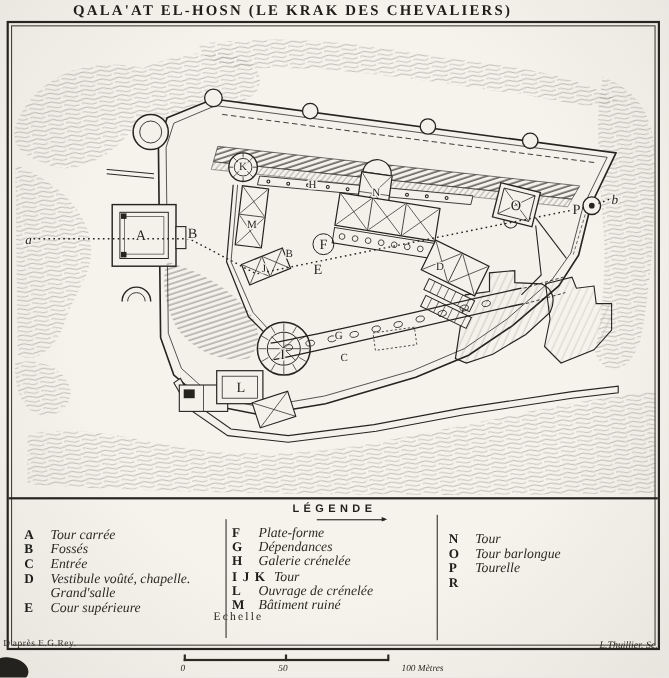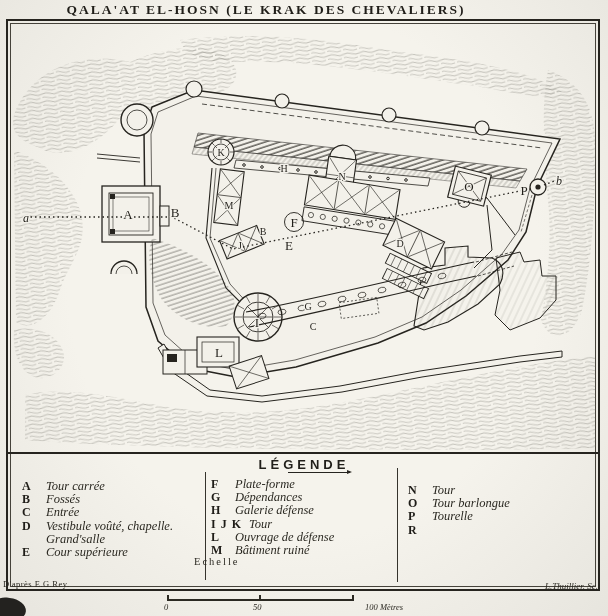--- a/index.html
+++ b/index.html
@@ -31,21 +31,21 @@
     paint-order:stroke;stroke:#f3f1ea;stroke-width:2.6px;stroke-linejoin:round;
   }
   .mit{font-style:italic;font-size:12px;}
   .msm{font-size:10px;}
   .marker-ring{fill:none;stroke:#211f1a;stroke-width:0.9;}
   .legend-sep{position:absolute;left:8px;top:452px;width:590px;height:2px;background:#26241f;}
   .legend{position:absolute;left:8px;top:454px;width:592px;height:135px;}
   .legend-title{
     position:absolute;top:3px;left:0;right:0;text-align:center;
     font-family:"Liberation Sans",sans-serif;font-weight:bold;
-    font-size:13px;letter-spacing:4px;color:#211f1a;
+    font-size:10px;letter-spacing:4px;color:#211f1a;
   }
   .legend-flourish{position:absolute;top:18px;left:280px;width:62px;height:1px;background:#26241f;}
   .legend-flourish:after{
     content:"";position:absolute;right:-2px;top:-2px;border-left:5px solid #26241f;
     border-top:2.5px solid transparent;border-bottom:2.5px solid transparent;
   }
   .ldiv{position:absolute;width:1px;background:#35332c;}
   .ldiv1{left:197px;top:18px;height:108px;}
   .ldiv2{left:389px;top:14px;height:114px;}
   .lcol{position:absolute;font-size:12px;line-height:13.2px;}
@@ -331,29 +331,29 @@
       <div class="lrow">
         <span class="lkey">F</span>
         <span class="llab">Plate-forme</span>
       </div>
       <div class="lrow">
         <span class="lkey">G</span>
         <span class="llab">Dépendances</span>
       </div>
       <div class="lrow">
         <span class="lkey">H</span>
-        <span class="llab">Galerie défense</span>
+        <span class="llab">Galerie crénelée</span>
       </div>
       <div class="lrow">
         <span class="lkey">I J K</span>
         <span class="llab">Tour</span>
       </div>
       <div class="lrow">
         <span class="lkey">L</span>
-        <span class="llab">Ouvrage de défense</span>
+        <span class="llab">Ouvrage de crénelée</span>
       </div>
       <div class="lrow">
         <span class="lkey">M</span>
         <span class="llab">Bâtiment ruiné</span>
       </div>
     </div>
   <div class="lcol lcol3">
       <div class="lrow">
         <span class="lkey">N</span>
         <span class="llab">Tour</span>

